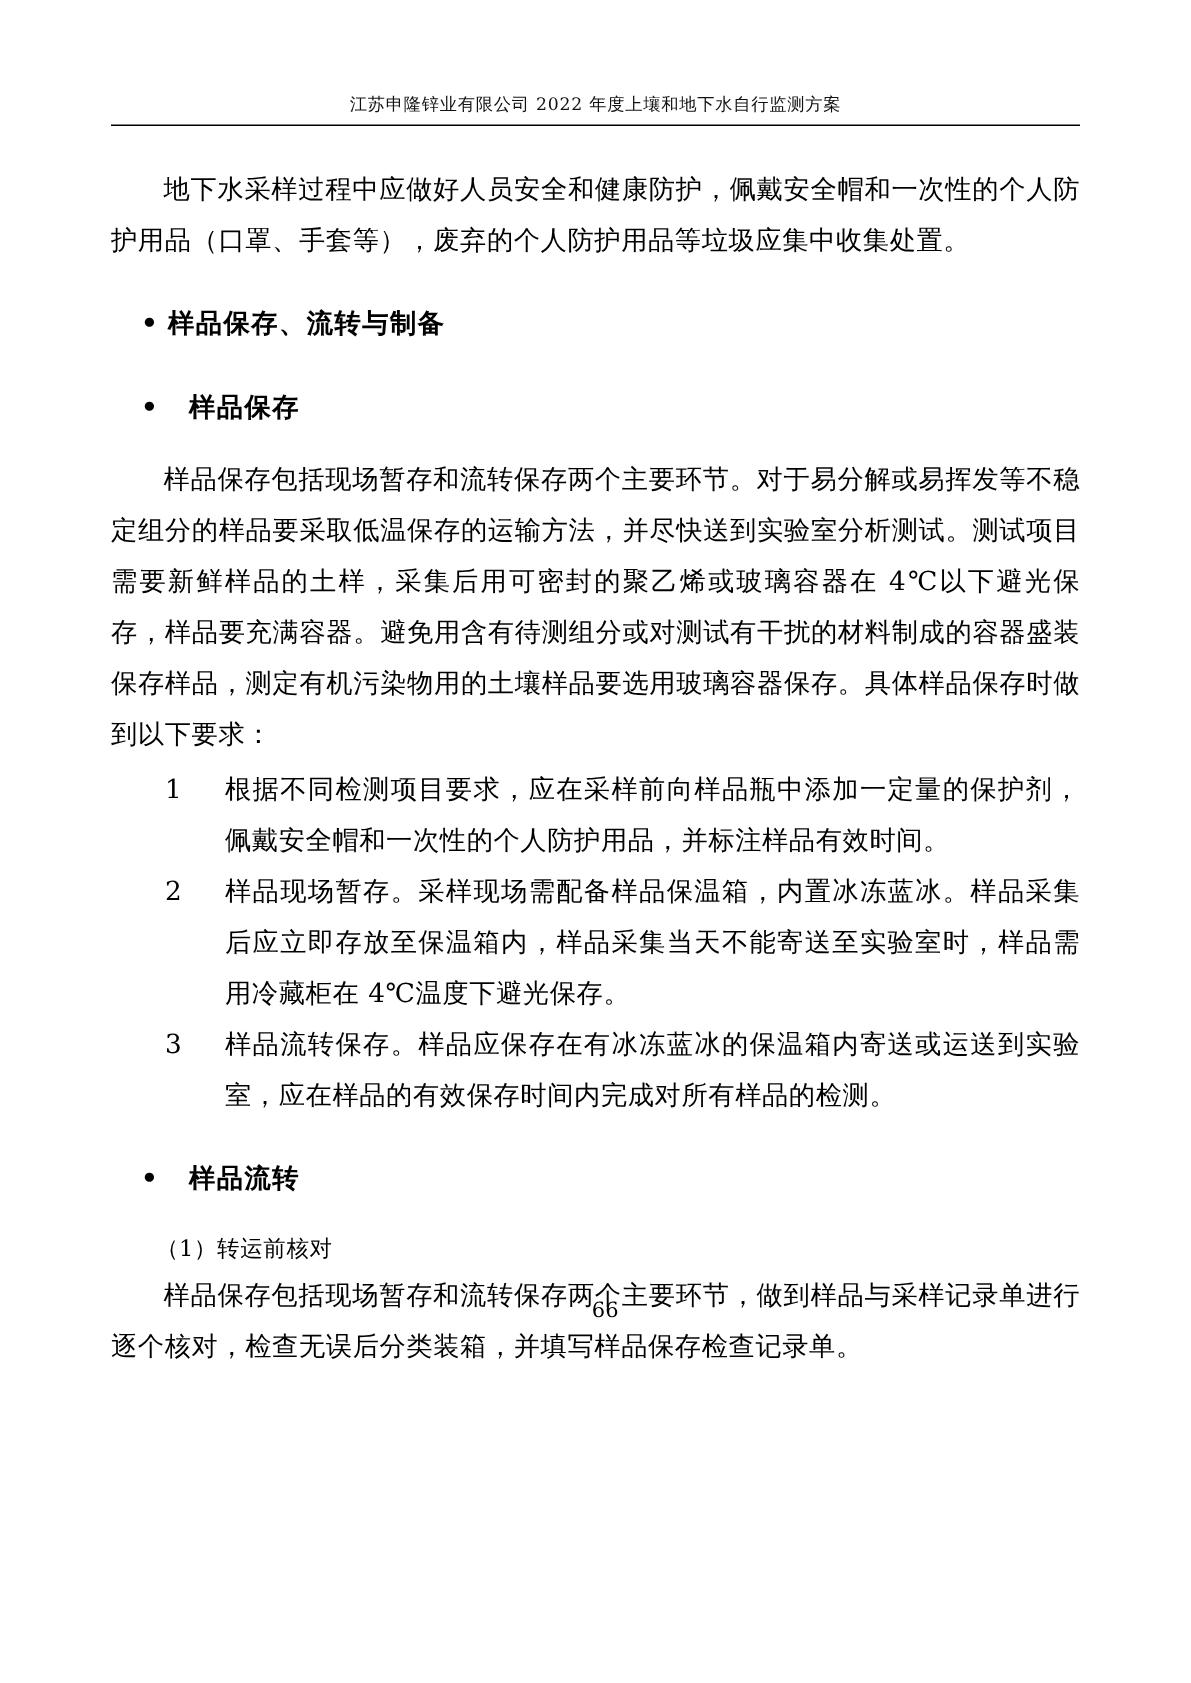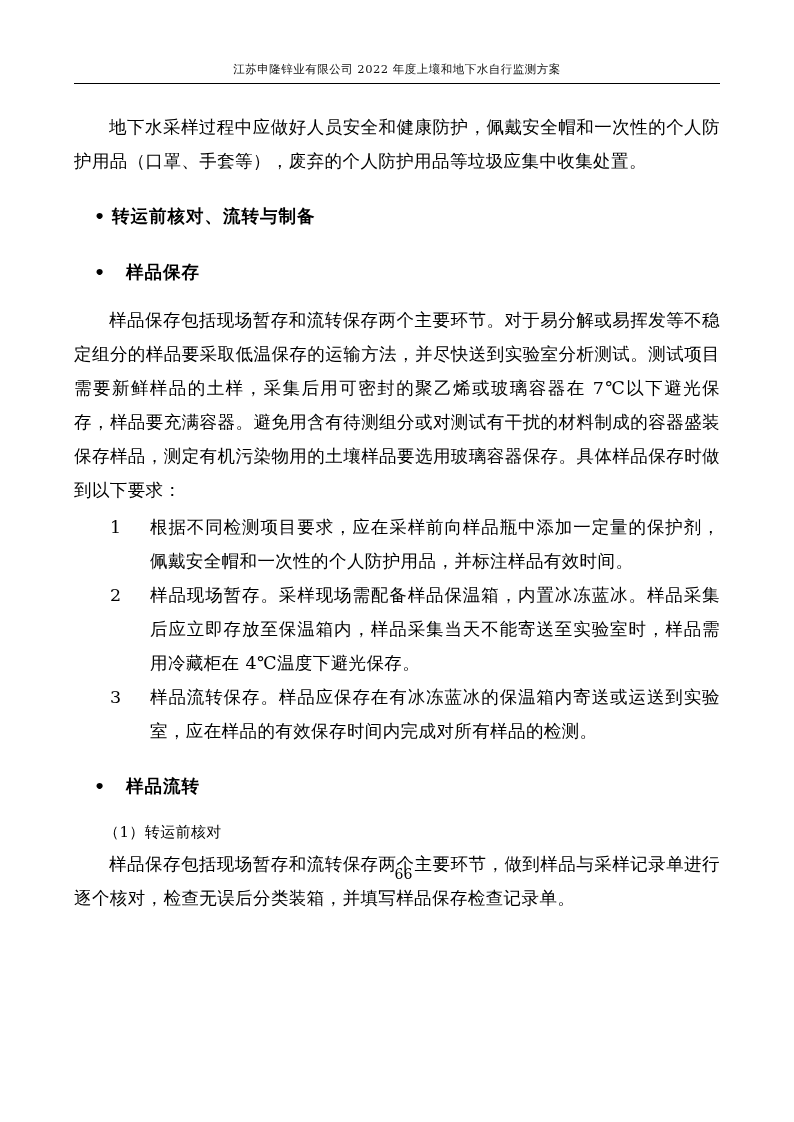--- a/index.html
+++ b/index.html
@@ -107,29 +107,29 @@
 
 <div class="page">
 
   <div class="header">江苏申隆锌业有限公司 2022 年度上壤和地下水自行监测方案</div>
   <hr class="header-rule">
 
   <p class="body-text indent para">地下水采样过程中应做好人员安全和健康防护，佩戴安全帽和一次性的个人防护用品（口罩、手套等），废弃的个人防护用品等垃圾应集中收集处置。</p>
 
   <div class="bullet-head">
     <span class="dot">•</span>
-    <span class="txt">转运前核对、流转与制备</span>
+    <span class="txt">样品保存、流转与制备</span>
   </div>
 
   <div class="bullet-head sub">
     <span class="dot">•</span>
     <span class="txt">样品保存</span>
   </div>
 
-  <p class="body-text indent para">样品保存包括现场暂存和流转保存两个主要环节。对于易分解或易挥发等不稳定组分的样品要采取低温保存的运输方法，并尽快送到实验室分析测试。测试项目需要新鲜样品的土样，采集后用可密封的聚乙烯或玻璃容器在 7℃以下避光保存，样品要充满容器。避免用含有待测组分或对测试有干扰的材料制成的容器盛装保存样品，测定有机污染物用的土壤样品要选用玻璃容器保存。具体样品保存时做到以下要求：</p>
+  <p class="body-text indent para">样品保存包括现场暂存和流转保存两个主要环节。对于易分解或易挥发等不稳定组分的样品要采取低温保存的运输方法，并尽快送到实验室分析测试。测试项目需要新鲜样品的土样，采集后用可密封的聚乙烯或玻璃容器在 4℃以下避光保存，样品要充满容器。避免用含有待测组分或对测试有干扰的材料制成的容器盛装保存样品，测定有机污染物用的土壤样品要选用玻璃容器保存。具体样品保存时做到以下要求：</p>
 
   <div class="numbered">
     <span class="num">1</span>
     <span class="ntext">根据不同检测项目要求，应在采样前向样品瓶中添加一定量的保护剂，佩戴安全帽和一次性的个人防护用品，并标注样品有效时间。</span>
   </div>
 
   <div class="numbered">
     <span class="num">2</span>
     <span class="ntext">样品现场暂存。采样现场需配备样品保温箱，内置冰冻蓝冰。样品采集后应立即存放至保温箱内，样品采集当天不能寄送至实验室时，样品需用冷藏柜在 4℃温度下避光保存。</span>
   </div>

